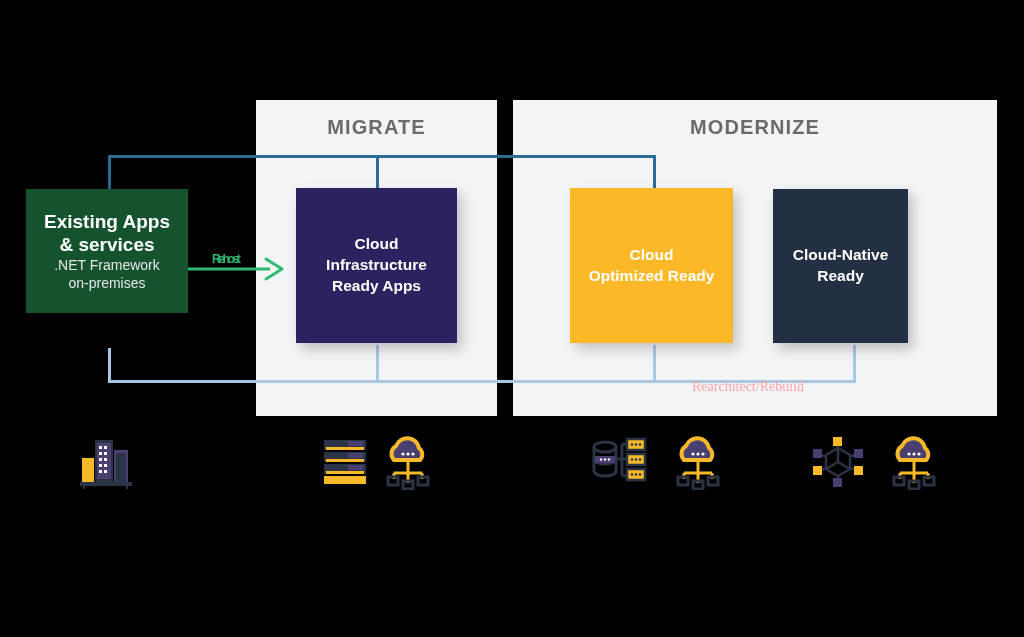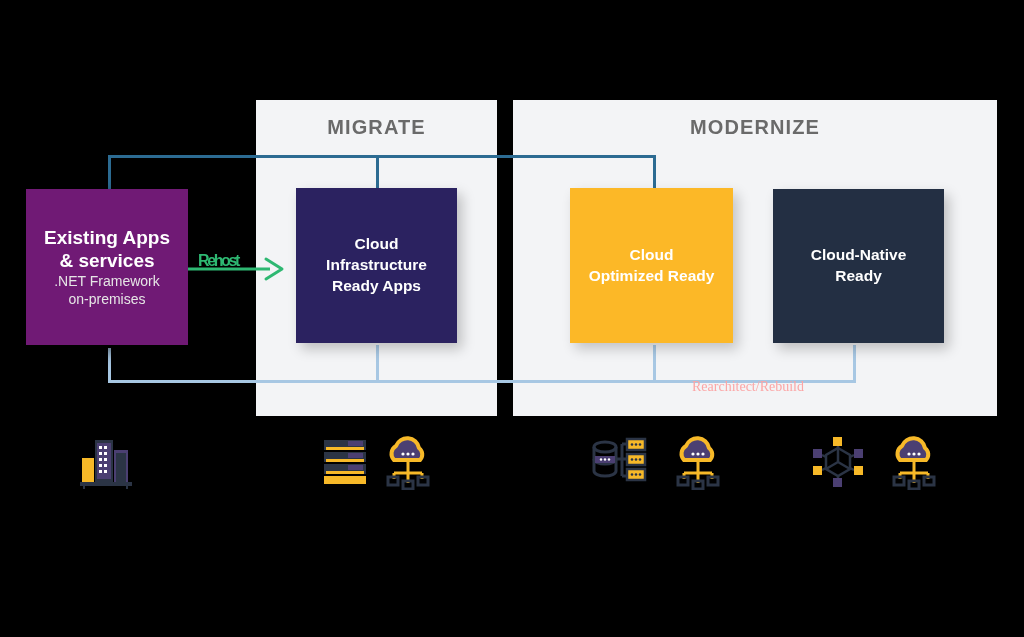--- a/index.html
+++ b/index.html
@@ -60,22 +60,22 @@
     position: absolute;
     display: flex;
     flex-direction: column;
     align-items: center;
     justify-content: center;
     text-align: center;
     color: #ffffff;
   }
 
   #box-existing {
-    left: 26px; top: 189px; width: 162px; height: 156px;
-    background: #701a75;
+    left: 26px; top: 189px; width: 162px; height: 124px;
+    background: #14532d;
     box-shadow: 6px 6px 14px rgba(0,0,0,0.55);
   }
   #box-existing .title {
     font-size: 19px; font-weight: bold; line-height: 1.22;
   }
   #box-existing .sub {
     font-size: 14px; line-height: 1.3; color: #e6e6e6; font-weight: normal;
   }
 
   #box-cir {
@@ -86,32 +86,32 @@
   #box-cir .title { font-size: 15.5px; font-weight: bold; line-height: 1.35; }
 
   #box-copt {
     left: 570px; top: 188px; width: 163px; height: 155px;
     background: #fcb827;
     box-shadow: 5px 6px 12px rgba(0,0,0,0.20);
   }
   #box-copt .title { font-size: 15.5px; font-weight: bold; line-height: 1.35; }
 
   #box-cnative {
-    left: 773px; top: 189px; width: 171px; height: 154px;
+    left: 773px; top: 189px; width: 135px; height: 154px;
     background: #232f43;
     box-shadow: 5px 6px 12px rgba(0,0,0,0.22);
   }
   #box-cnative .title { font-size: 15.5px; font-weight: bold; line-height: 1.35; }
 
   
   #rehost-arrow { position: absolute; left: 188px; top: 256px; width: 100px; height: 28px; }
   #rehost-label {
     position: absolute;
-    left: 198px; top: 252px;
-    font-size: 16px; font-weight: bold;
+    left: 212px; top: 252px;
+    font-size: 12px; font-weight: bold;
     color: #2eb872;
     letter-spacing: -2.4px;
     white-space: nowrap;
   }
 
   
   .icon-slot { position: absolute; top: 434px; width: 60px; height: 56px; }
   #icon-onprem    { left: 78px; }
   #icon-server    { left: 318px; }
   #icon-cloud-1   { left: 378px; }

